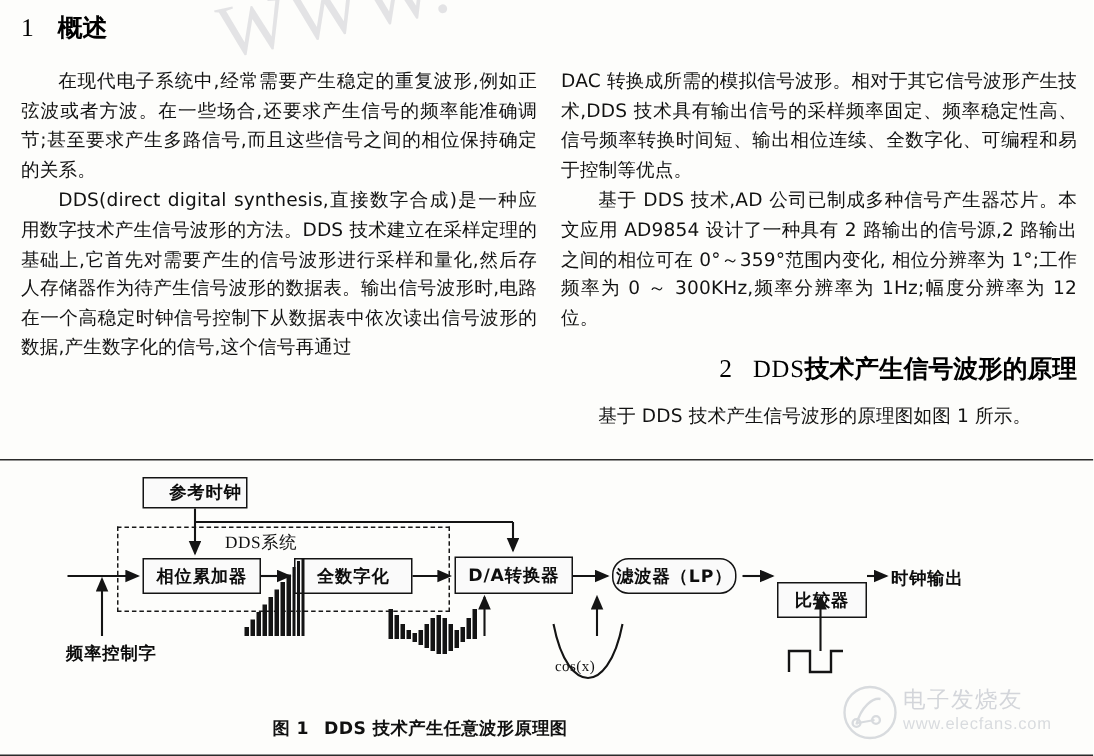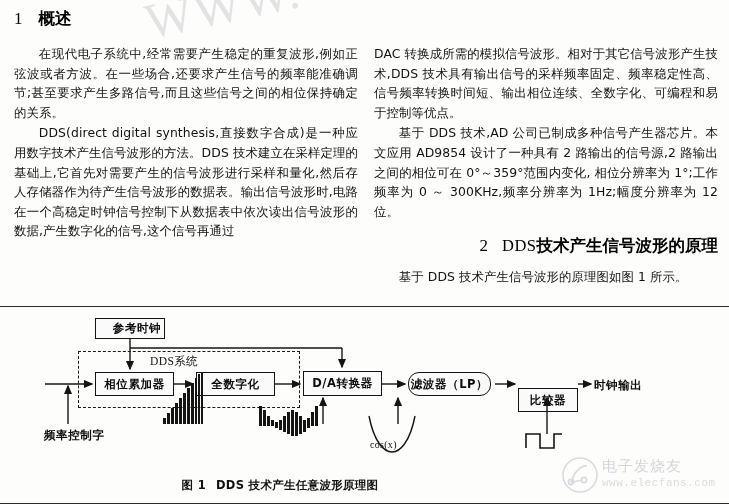--- a/index.html
+++ b/index.html
@@ -55,21 +55,21 @@
     font-family: "DejaVu Sans", sans-serif;
   }
   .wm-brand .wm-url {
     position: absolute;
     left: 42px;
     top: 22px;
     font-size: 11px;
     color: #a7adb8;
     letter-spacing: 0.5px;
     white-space: nowrap;
-    font-family: Liberation Mono, monospace;
+    font-family: Liberation Sans, sans-serif;
   }
 
   
   .col {
     position: absolute;
     top: 8px;
     width: 344px;
     font-family: "DejaVu Sans", "Liberation Sans", sans-serif;
     color: #111;
   }

